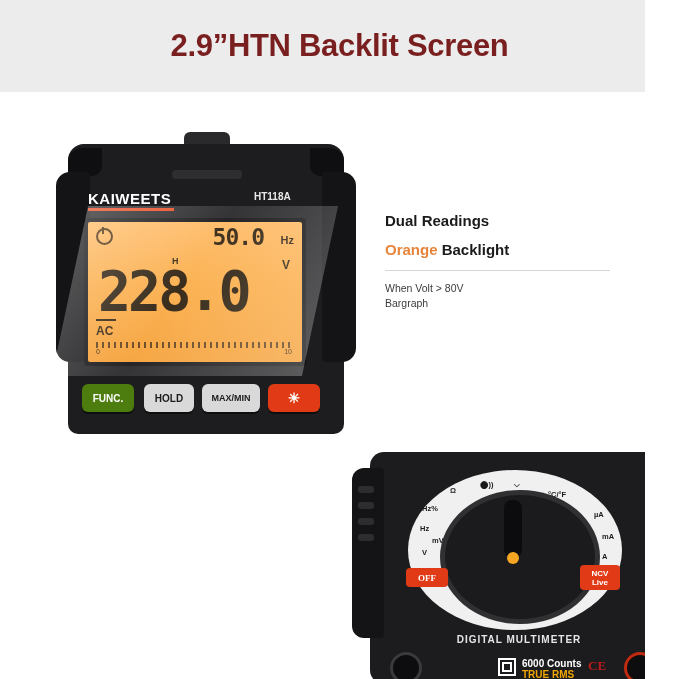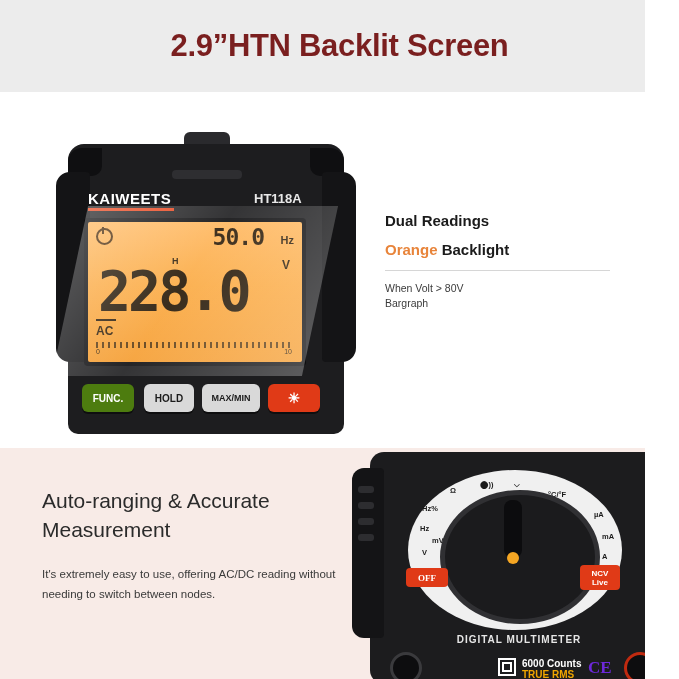--- a/index.html
+++ b/index.html
@@ -57,21 +57,21 @@
     position:absolute;left:116px;top:26px;width:70px;height:9px;background:#2e2e31;border-radius:4px;
   }
   .brand{
     position:absolute;left:32px;top:46px;font-size:15px;font-weight:bold;color:#ffffff;
     letter-spacing:0.5px;
   }
   .brand-underline{
     position:absolute;left:32px;top:64px;width:86px;height:3px;background:#e8431a;
   }
   .model{
-    position:absolute;left:198px;top:47px;font-size:13px;color:#e8e8e8;font-weight:bold;
+    position:absolute;left:198px;top:47px;font-size:10px;color:#e8e8e8;font-weight:bold;
   }
   .screen-bezel{
     position:absolute;left:28px;top:74px;width:222px;height:148px;background:#0c0c0e;
     border-radius:4px;
   }
   .screen{
     position:absolute;left:32px;top:78px;width:214px;height:140px;
     background:linear-gradient(180deg,#ffb75e 0%, #fba940 45%, #f59c2e 100%);
     border-radius:2px;overflow:hidden;
   }
@@ -171,21 +171,21 @@
   .ncv-btn{
     position:absolute;left:228px;top:113px;width:40px;height:25px;background:#e03a17;border-radius:4px;
     color:#fff;font-size:8px;font-weight:bold;display:flex;flex-direction:column;align-items:center;justify-content:center;line-height:9px;
   }
   .dm-text{
     position:absolute;left:92px;top:182px;width:150px;text-align:center;font-size:10px;
     font-weight:bold;color:#e6e6e6;letter-spacing:1px;
   }
   .counts{position:absolute;left:170px;top:206px;font-size:10px;font-weight:bold;color:#fff;line-height:11px;}
   .counts .rms{color:#f0a500;}
-  .ce{position:absolute;left:236px;top:206px;font-size:17px;font-weight:bold;color:#6d28d9;font-family:"Liberation Serif",serif;text-align:center;}
+  .ce{position:absolute;left:236px;top:206px;font-size:13px;font-weight:bold;color:#b91c1c;font-family:"Liberation Serif",serif;text-align:center;}
   .sqbox{position:absolute;left:146px;top:206px;width:14px;height:14px;border:2px solid #ffffff;}
   .sqbox:after{content:"";position:absolute;left:2px;top:2px;width:6px;height:6px;border:2px solid #fff;}
   .jack{position:absolute;width:26px;height:26px;border-radius:50%;background:#0d0d0f;border:3px solid #3a3a3d;}
   .jack.red{border-color:#c02a10;}
 </style>
 </head>
 <body>
 
 <div class="page">
 
@@ -241,26 +241,20 @@
       <div class="callout-title">Dual Readings</div>
       <div class="callout-sub">
         <span class="or">Orange</span><span> Backlight</span>
       </div>
       <div class="callout-rule"></div>
       <div class="callout-line">When Volt &gt; 80V</div>
       <div class="callout-line">Bargraph</div>
     </div>
   </div>
 
-  <div class="bottom">
-    <div class="bottom-left">
-      <div class="bl-title">Auto-ranging &amp; Accurate Measurement</div>
-      <div class="bl-body">It's extremely easy to use, offering AC/DC reading without needing to switch between nodes.</div>
-    </div>
-  </div>
 
   <div class="mm2">
     <div class="mm2-body"></div>
     <div class="mm2-sh-l"></div>
     <div class="mm2-sh-r"></div>
 
     <div class="grip" style="left:6px;top:34px;"></div>
     <div class="grip" style="left:6px;top:50px;"></div>
     <div class="grip" style="left:6px;top:66px;"></div>
     <div class="grip" style="left:6px;top:82px;"></div>

